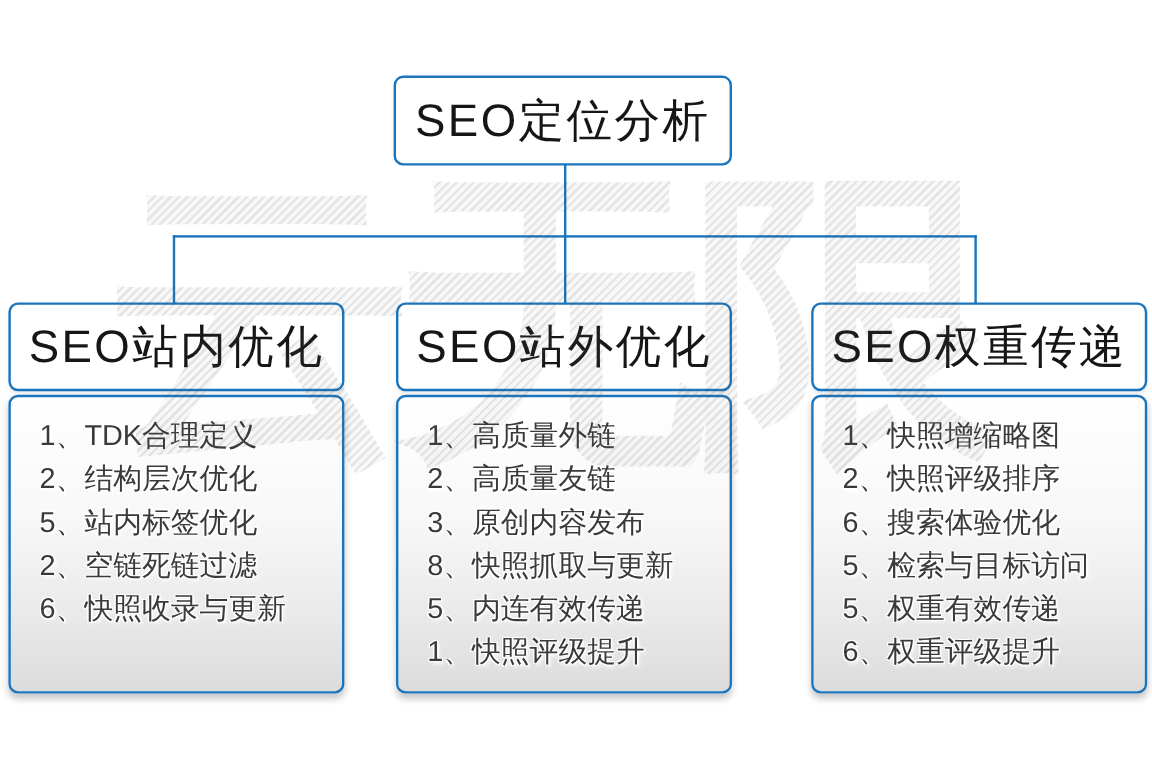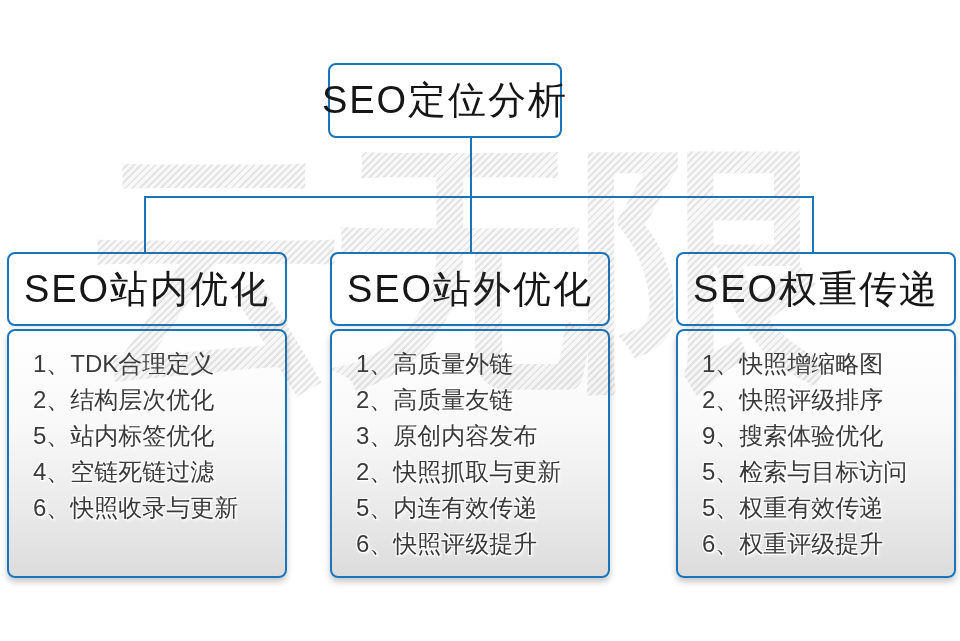--- a/index.html
+++ b/index.html
@@ -38,21 +38,21 @@
       -webkit-background-clip: text;
       background-clip: text;
       color: rgba(0,0,0,0.02);
     }
   }
 
   
   .root-box {
     position: absolute;
     left: 328px; top: 63px;
-    width: 234px; height: 75px;
+    width: 282px; height: 75px;
     background: #ffffff;
     border: 2px solid #1b75bc;
     border-radius: 8px;
     display: flex; align-items: center; justify-content: center;
     z-index: 2;
   }
   .root-box .node-title {
     font-size: 38px;
     letter-spacing: 2px;
     color: #161616;
@@ -125,46 +125,46 @@
   <div class="conn conn-v-right"></div>
 
   <div class="column col-0">
     <div class="title-box">
       <span class="node-title">SEO站内优化</span>
     </div>
     <div class="list-box">
       <div class="list-item">1、TDK合理定义</div>
       <div class="list-item">2、结构层次优化</div>
       <div class="list-item">5、站内标签优化</div>
-      <div class="list-item">4、空链死链过滤</div>
+      <div class="list-item">2、空链死链过滤</div>
       <div class="list-item">6、快照收录与更新</div>
     </div>
   </div>
 
   <div class="column col-1">
     <div class="title-box">
       <span class="node-title">SEO站外优化</span>
     </div>
     <div class="list-box">
       <div class="list-item">1、高质量外链</div>
       <div class="list-item">2、高质量友链</div>
       <div class="list-item">3、原创内容发布</div>
-      <div class="list-item">2、快照抓取与更新</div>
+      <div class="list-item">8、快照抓取与更新</div>
       <div class="list-item">5、内连有效传递</div>
-      <div class="list-item">6、快照评级提升</div>
+      <div class="list-item">1、快照评级提升</div>
     </div>
   </div>
 
   <div class="column col-2">
     <div class="title-box">
       <span class="node-title">SEO权重传递</span>
     </div>
     <div class="list-box">
       <div class="list-item">1、快照增缩略图</div>
       <div class="list-item">2、快照评级排序</div>
-      <div class="list-item">9、搜索体验优化</div>
+      <div class="list-item">6、搜索体验优化</div>
       <div class="list-item">5、检索与目标访问</div>
       <div class="list-item">5、权重有效传递</div>
       <div class="list-item">6、权重评级提升</div>
     </div>
   </div>
 
 </div>
 
 </body></html>

